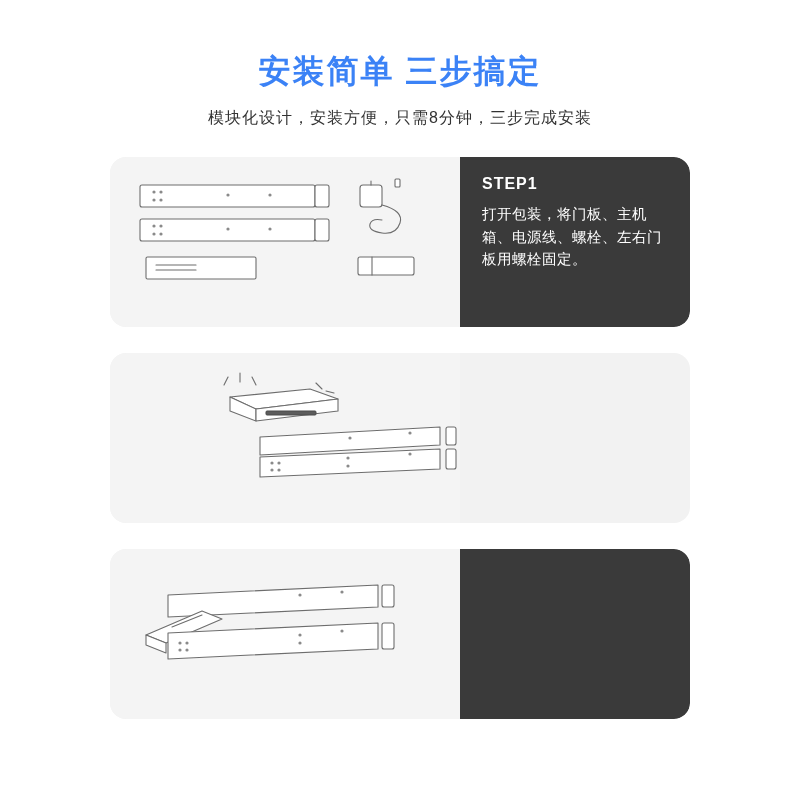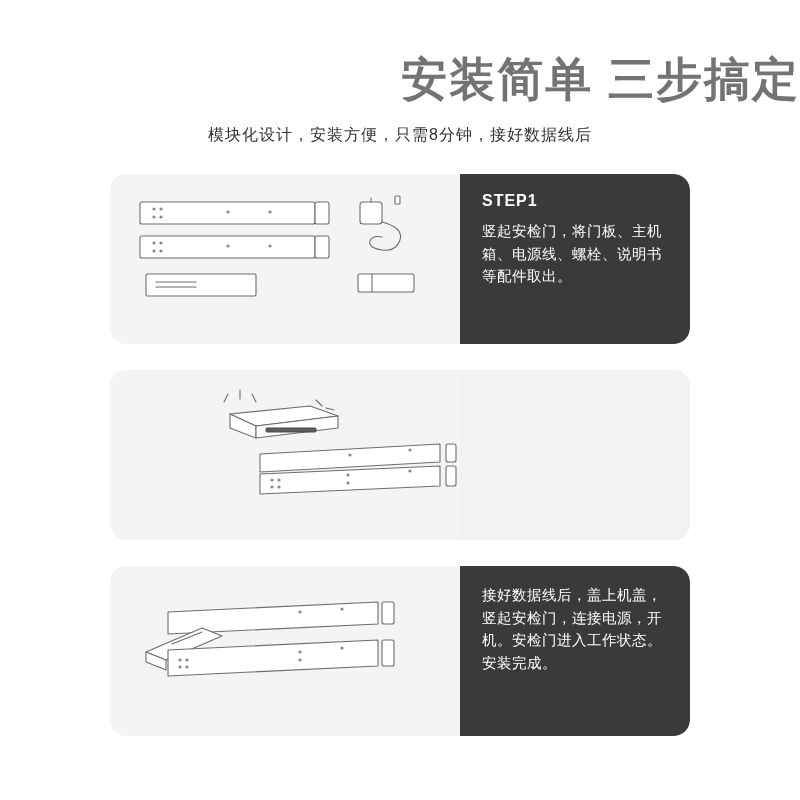--- a/index.html
+++ b/index.html
@@ -18,26 +18,25 @@
     position: relative;
     width: 800px;
     height: 800px;
     box-sizing: border-box;
   }
   .header {
     padding-top: 52px;
     text-align: center;
   }
   .title {
-    font-size: 46px;
+    font-size: 32px;
     font-weight: bold;
     letter-spacing: 2px;
-    color: #737373;
+    color: #3b82f6;
     line-height: 1.2;
-    text-align: right;
   }
   .subtitle {
     margin-top: 18px;
     font-size: 16px;
     color: #333333;
     letter-spacing: 1px;
   }
   .steps {
     margin-top: 28px;
     display: flex;
@@ -112,21 +111,21 @@
     stroke-width: 1;
   }
 </style>
 </head>
 <body>
 
 <div class="page">
 
   <div class="header">
     <div class="title">安装简单 三步搞定</div>
-    <div class="subtitle">模块化设计，安装方便，只需8分钟，接好数据线后</div>
+    <div class="subtitle">模块化设计，安装方便，只需8分钟，三步完成安装</div>
   </div>
 
   <div class="steps">
 
     <div class="step-card">
       <div class="step-figure">
         <div class="fig">
           <svg viewBox="0 0 350 170" xmlns="http://www.w3.org/2000/svg">
 
             <g>
@@ -166,21 +165,21 @@
 
             <g>
               <rect class="ln" x="248" y="100" width="56" height="18" rx="2"></rect>
               <line class="ln-nf" x1="262" y1="100" x2="262" y2="118"></line>
             </g>
           </svg>
         </div>
       </div>
       <div class="step-text">
         <div class="step-label">STEP1</div>
-        <div class="step-desc">竖起安检门，将门板、主机箱、电源线、螺栓、说明书等配件取出。</div>
+        <div class="step-desc">打开包装，将门板、主机箱、电源线、螺栓、左右门板用螺栓固定。</div>
       </div>
     </div>
 
     <div class="step-card">
       <div class="step-figure">
         <div class="fig">
           <svg viewBox="0 0 350 170" xmlns="http://www.w3.org/2000/svg">
 
             <g class="ln-nf">
               <line x1="118" y1="24" x2="114" y2="32"></line>
@@ -250,18 +249,17 @@
               <circle class="dot" cx="77" cy="101" r="1.6"></circle>
               <circle class="dot" cx="190" cy="86" r="1.6"></circle>
               <circle class="dot" cx="190" cy="94" r="1.6"></circle>
               <circle class="dot" cx="232" cy="82" r="1.6"></circle>
             </g>
             <rect class="ln" x="272" y="74" width="12" height="26" rx="2"></rect>
           </svg>
         </div>
       </div>
       <div class="step-text">
-        <div class="step-desc">接好数据线后，盖上机盖，竖起安检门，连接电源，开机。安检门进入工作状态。安装完成。</div>
       </div>
     </div>
 
   </div>
 </div>
 
 </body></html>

